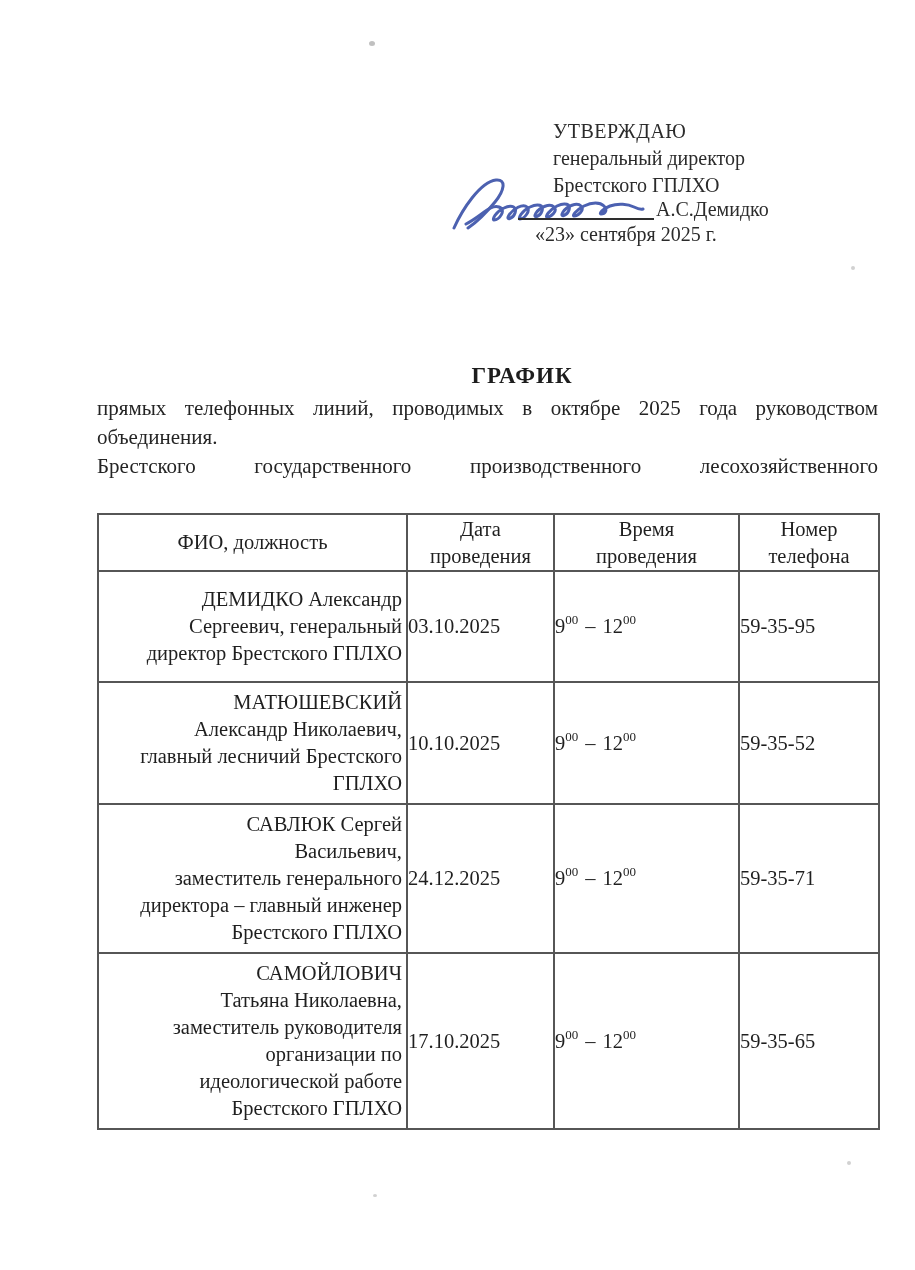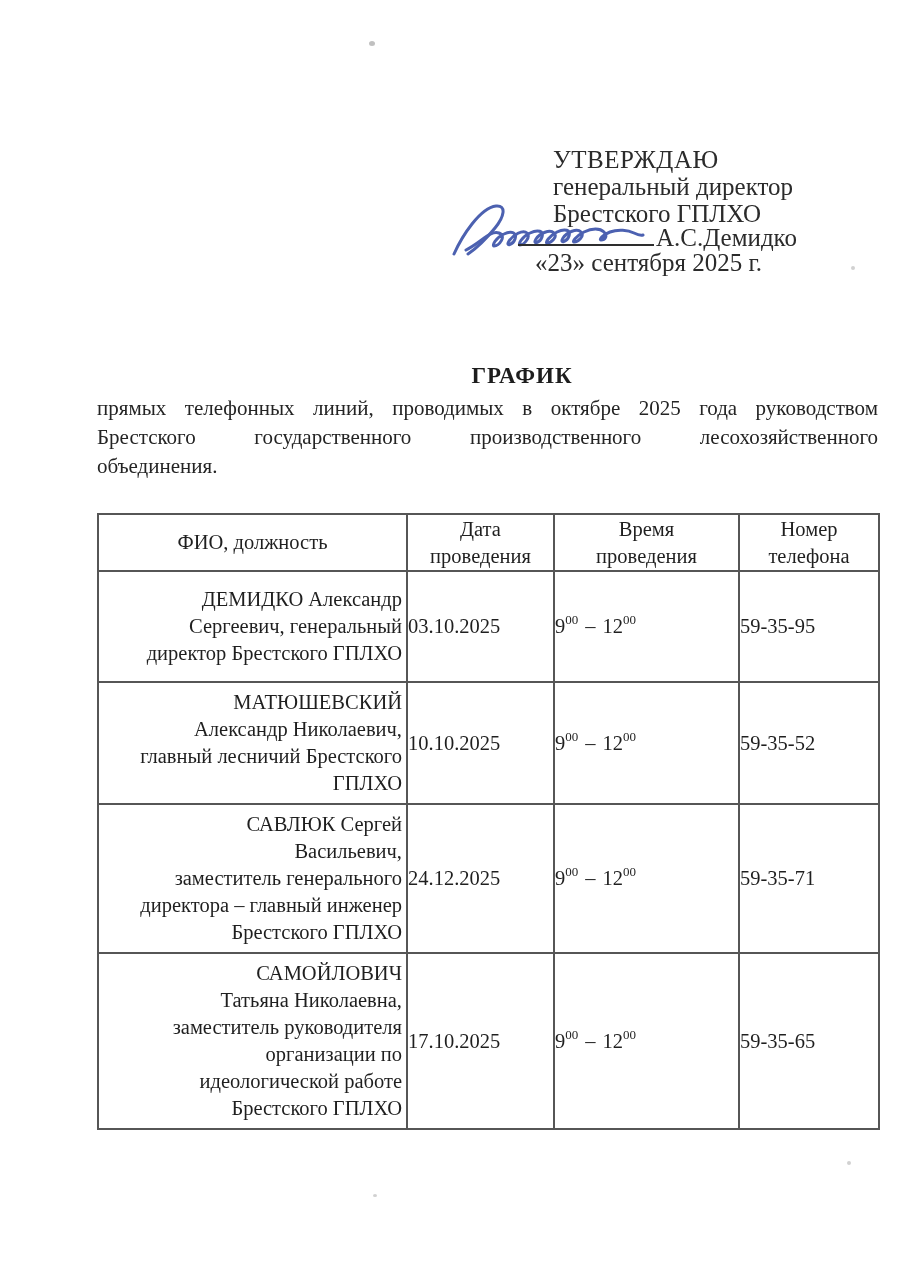--- a/index.html
+++ b/index.html
@@ -7,21 +7,21 @@
     position: relative;
     width: 915px;
     height: 1270px;
     background: #ffffff;
     font-family: "Liberation Serif", "DejaVu Serif", serif;
     color: #222222;
     overflow: hidden;
   }
 
   
-  .approval { position: absolute; left: 440px; top: 140px; width: 450px; height: 150px; font-size: 25px; }
+  .approval { position: absolute; left: 440px; top: 114px; width: 450px; height: 150px; font-size: 20px; }
   .approval .l { position: absolute; white-space: nowrap; color: #2b2b2b; }
   .approval .l1 { left: 113px; top: 6px; letter-spacing: 0.5px; }
   .approval .l2 { left: 113px; top: 33px; }
   .approval .l3 { left: 113px; top: 60px; }
   .sig-svg { position: absolute; left: 10px; top: 60px; width: 215px; height: 62px; }
   .sig-underline { position: absolute; left: 78px; top: 86px; width: 136px; height: 18px; border-bottom: 2px solid #2e2e2e; }
   .signer-name { position: absolute; left: 216px; top: 84px; white-space: nowrap; }
   .approval .l5 { left: 95px; top: 109px; }
 
   
@@ -84,22 +84,22 @@
 
     <div class="sig-underline"></div>
     <div class="l signer-name">А.С.Демидко</div>
     <div class="l l5">«23» сентября 2025 г.</div>
   </div>
 
   <div class="doc-title">ГРАФИК</div>
 
   <div class="para">
     <div class="pl just">прямых телефонных линий, проводимых в октябре 2025 года руководством</div>
+    <div class="pl">объединения.</div>
     <div class="pl just">Брестского государственного производственного лесохозяйственного</div>
-    <div class="pl">объединения.</div>
   </div>
 
   <table class="sched">
     <colgroup>
       <col style="width:309px">
         <col style="width:147px">
         <col style="width:185px">
         <col style="width:140px">
     </colgroup>
     <tbody>

